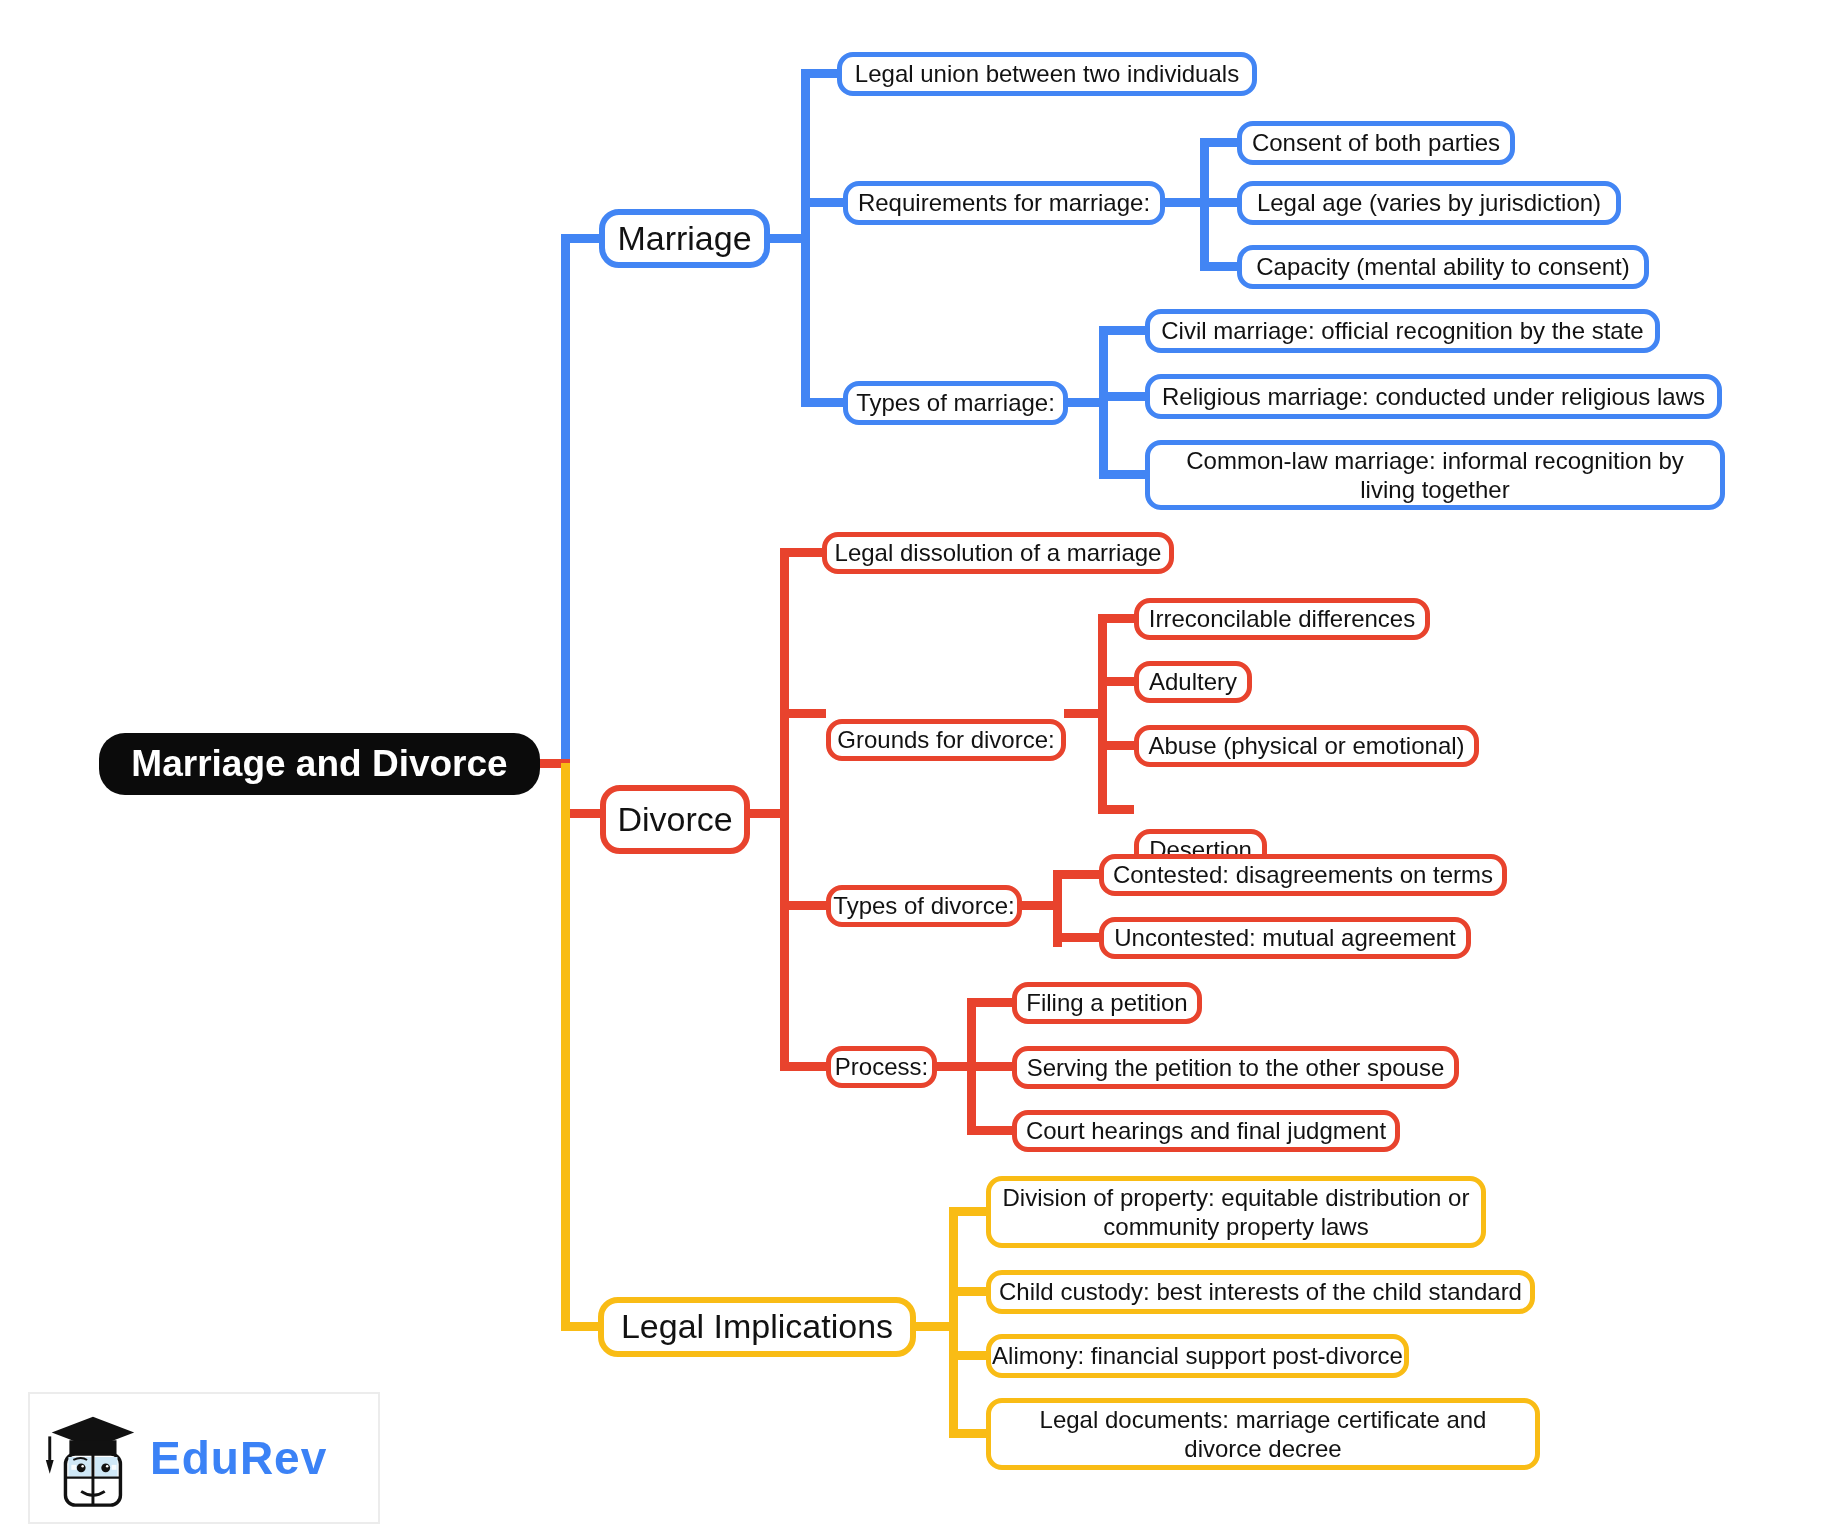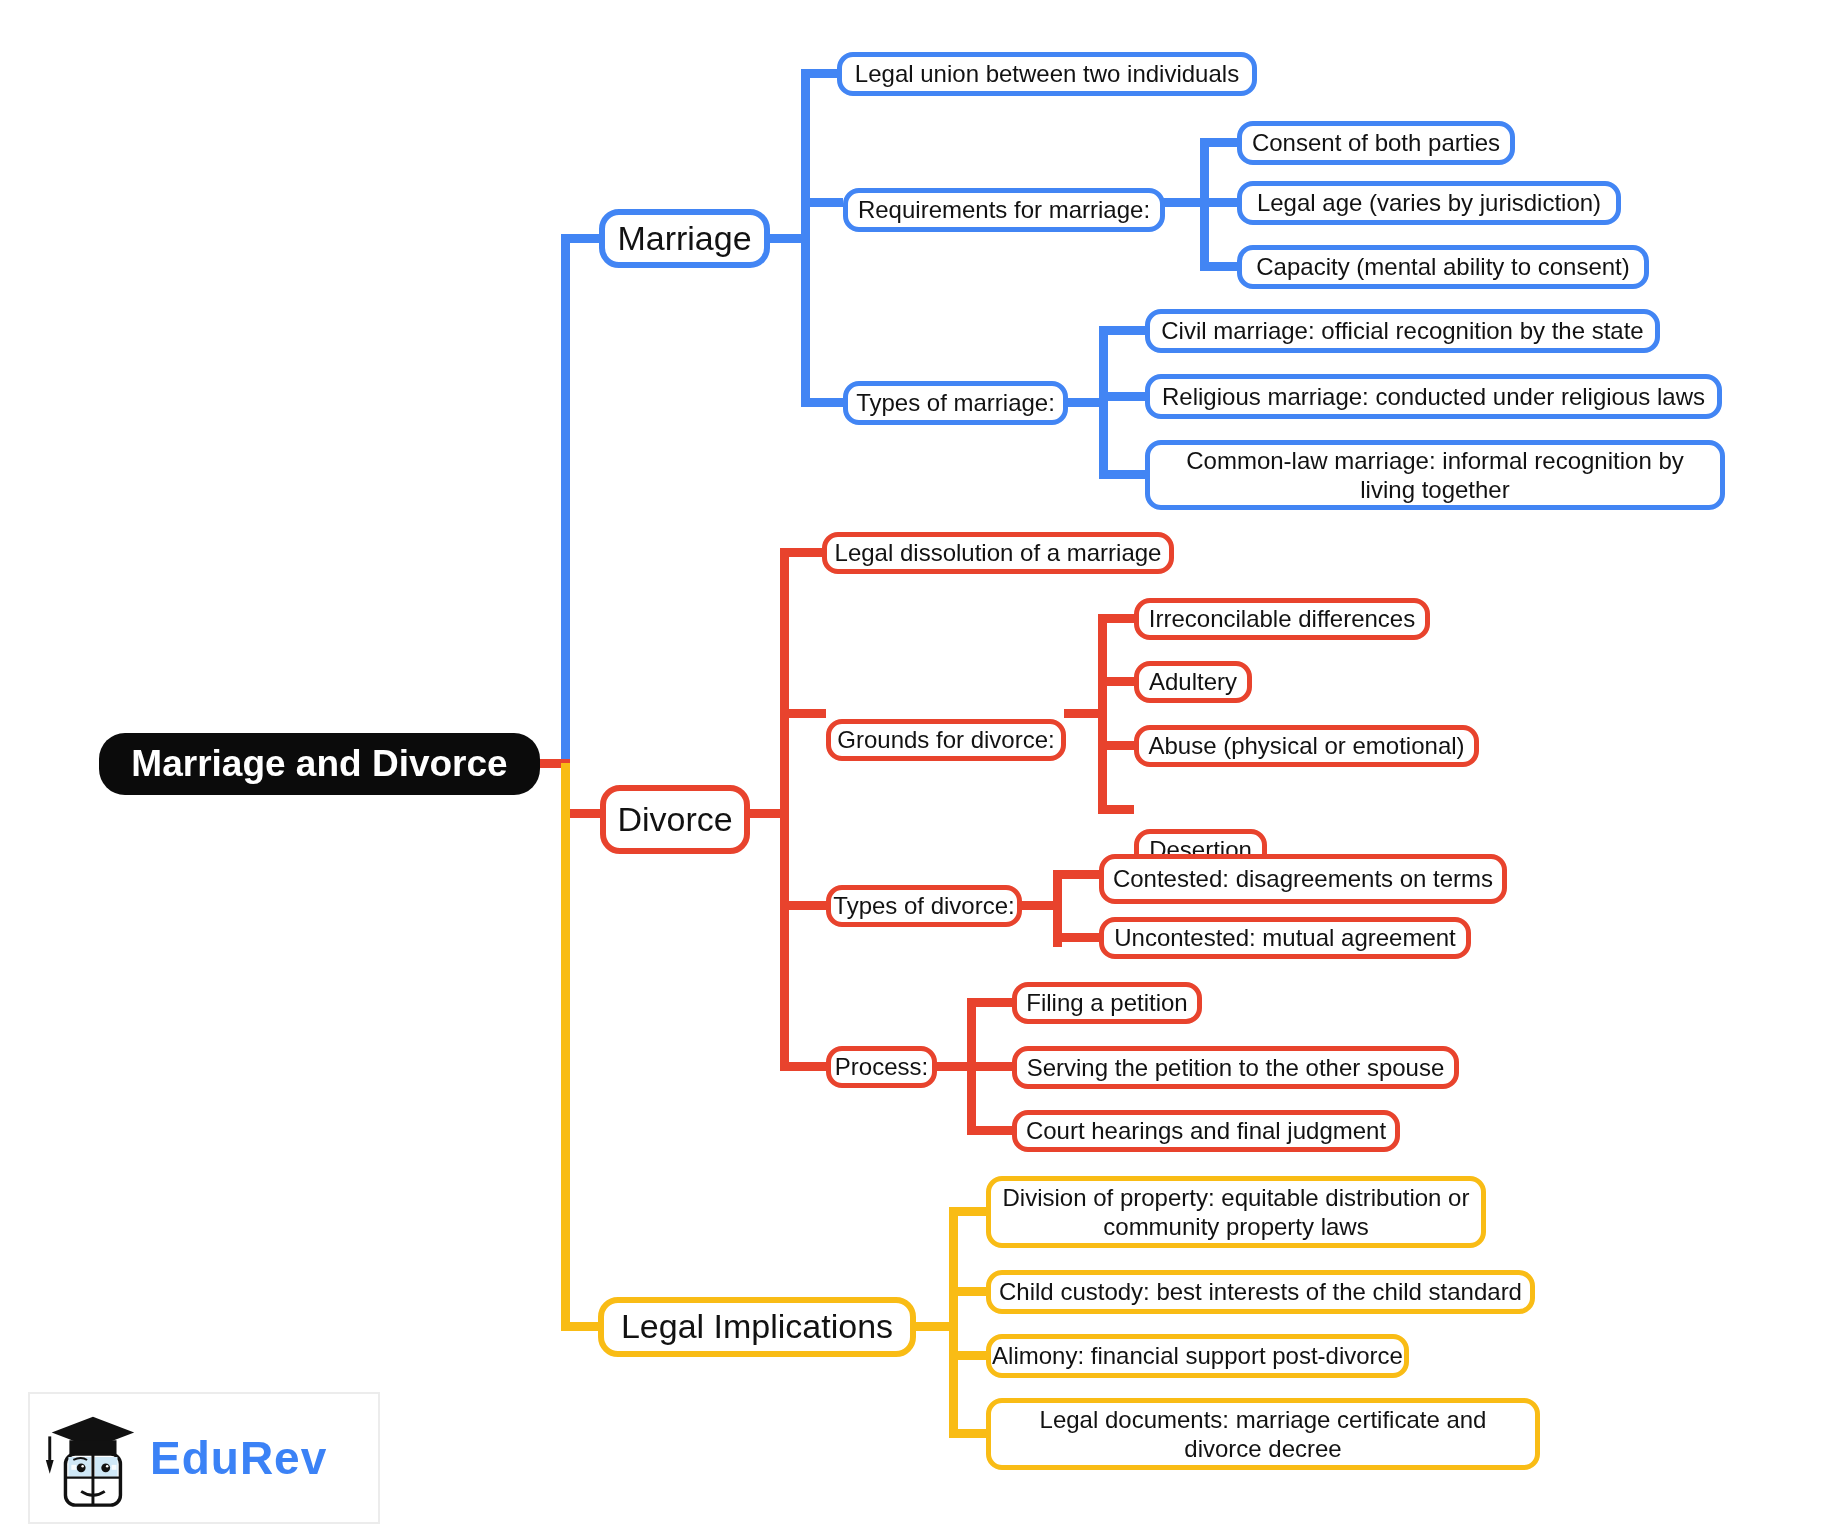--- a/index.html
+++ b/index.html
@@ -82,37 +82,37 @@
   <div class="line yellow" style="left:949px;top:1351px;width:37px;height:9px;"></div>
   <div class="line yellow" style="left:949px;top:1429px;width:37px;height:9px;"></div>
 
   <div class="box root" style="left:99px;top:733px;width:441px;height:62px;">Marriage and Divorce</div>
 
   <div class="box topic b" style="left:599px;top:209px;width:171px;height:59px;">Marriage</div>
   <div class="box topic r" style="left:600px;top:785px;width:150px;height:69px;">Divorce</div>
   <div class="box topic y" style="left:598px;top:1297px;width:318px;height:60px;">Legal Implications</div>
 
   <div class="box child b" style="left:837px;top:52px;width:420px;height:44px;">Legal union between two individuals</div>
-  <div class="box child b" style="left:843px;top:188px;width:322px;height:44px;">Requirements for marriage:</div>
+  <div class="box child b" style="left:843px;top:181px;width:322px;height:44px;">Requirements for marriage:</div>
   <div class="box child b" style="left:1237px;top:121px;width:278px;height:44px;">Consent of both parties</div>
   <div class="box child b" style="left:1237px;top:181px;width:384px;height:44px;">Legal age (varies by jurisdiction)</div>
   <div class="box child b" style="left:1237px;top:245px;width:412px;height:44px;">Capacity (mental ability to consent)</div>
   <div class="box child b" style="left:843px;top:381px;width:225px;height:44px;">Types of marriage:</div>
   <div class="box child b" style="left:1145px;top:309px;width:515px;height:44px;">Civil marriage: official recognition by the state</div>
   <div class="box child b" style="left:1145px;top:374px;width:577px;height:45px;">Religious marriage: conducted under religious laws</div>
   <div class="box child b wrap2" style="left:1145px;top:440px;width:580px;height:70px;">Common-law marriage: informal recognition by living together</div>
 
   <div class="box child r" style="left:822px;top:532px;width:352px;height:42px;">Legal dissolution of a marriage</div>
   <div class="box child r" style="left:826px;top:719px;width:240px;height:42px;text-align:right;">Grounds for divorce:</div>
   <div class="box child r" style="left:1134px;top:598px;width:296px;height:42px;">Irreconcilable differences</div>
   <div class="box child r" style="left:1134px;top:661px;width:118px;height:42px;">Adultery</div>
   <div class="box child r" style="left:1134px;top:725px;width:345px;height:42px;">Abuse (physical or emotional)</div>
   <div class="box child r" style="left:1134px;top:789px;width:133px;height:42px;margin-top:40px;">Desertion</div>
   <div class="box child r" style="left:826px;top:885px;width:196px;height:42px;">Types of divorce:</div>
-  <div class="box child r" style="left:1099px;top:854px;width:408px;height:50px;">Contested: disagreements on terms</div>
+  <div class="box child r" style="left:1099px;top:854px;width:408px;height:42px;">Contested: disagreements on terms</div>
   <div class="box child r" style="left:1099px;top:917px;width:372px;height:42px;">Uncontested: mutual agreement</div>
   <div class="box child r" style="left:826px;top:1046px;width:111px;height:42px;">Process:</div>
   <div class="box child r" style="left:1012px;top:982px;width:190px;height:42px;">Filing a petition</div>
   <div class="box child r" style="left:1012px;top:1046px;width:447px;height:43px;">Serving the petition to the other spouse</div>
   <div class="box child r" style="left:1012px;top:1110px;width:388px;height:42px;">Court hearings and final judgment</div>
 
   <div class="box child y wrap2" style="left:986px;top:1176px;width:500px;height:72px;">Division of property: equitable distribution or community property laws</div>
   <div class="box child y" style="left:986px;top:1270px;width:549px;height:44px;">Child custody: best interests of the child standard</div>
   <div class="box child y" style="left:986px;top:1334px;width:423px;height:44px;">Alimony: financial support post-divorce</div>
   <div class="box child y wrap2" style="left:986px;top:1398px;width:554px;height:72px;">Legal documents: marriage certificate and divorce decree</div>

